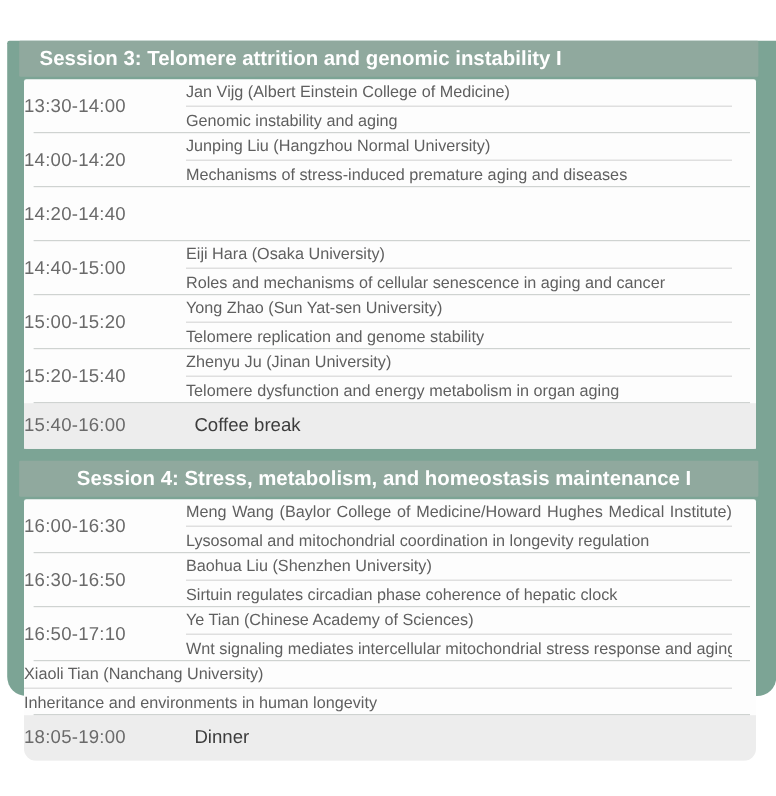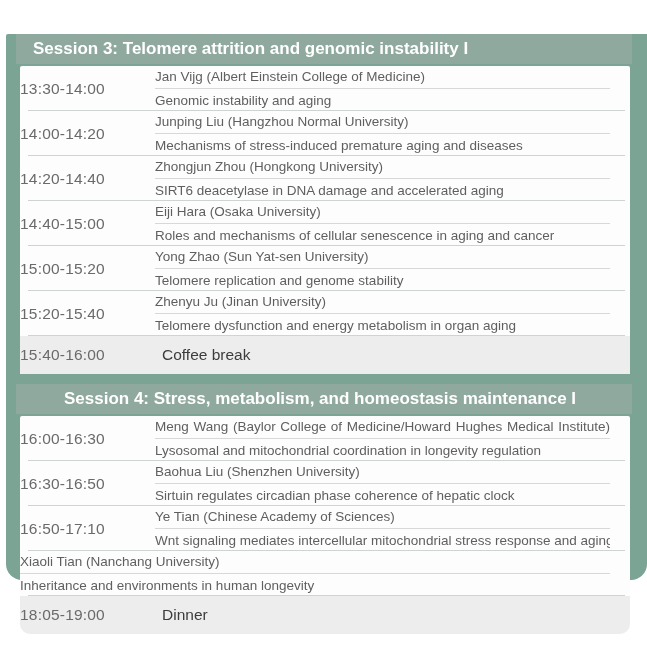--- a/index.html
+++ b/index.html
@@ -133,24 +133,20 @@
       </div>
       <div class="slot">
         <div class="time">14:00-14:20</div>
         <div class="details">
           <div class="speaker">Junping Liu (Hangzhou Normal University)</div>
           <div class="title">Mechanisms of stress-induced premature aging and diseases</div>
         </div>
       </div>
       <div class="slot">
         <div class="time">14:20-14:40</div>
-        <div class="details">
-          <div class="speaker">Zhongjun Zhou (Hongkong University)</div>
-          <div class="title">SIRT6 deacetylase in DNA damage and accelerated aging</div>
-        </div>
       </div>
       <div class="slot">
         <div class="time">14:40-15:00</div>
         <div class="details">
           <div class="speaker">Eiji Hara (Osaka University)</div>
           <div class="title">Roles and mechanisms of cellular senescence in aging and cancer</div>
         </div>
       </div>
       <div class="slot">
         <div class="time">15:00-15:20</div>

